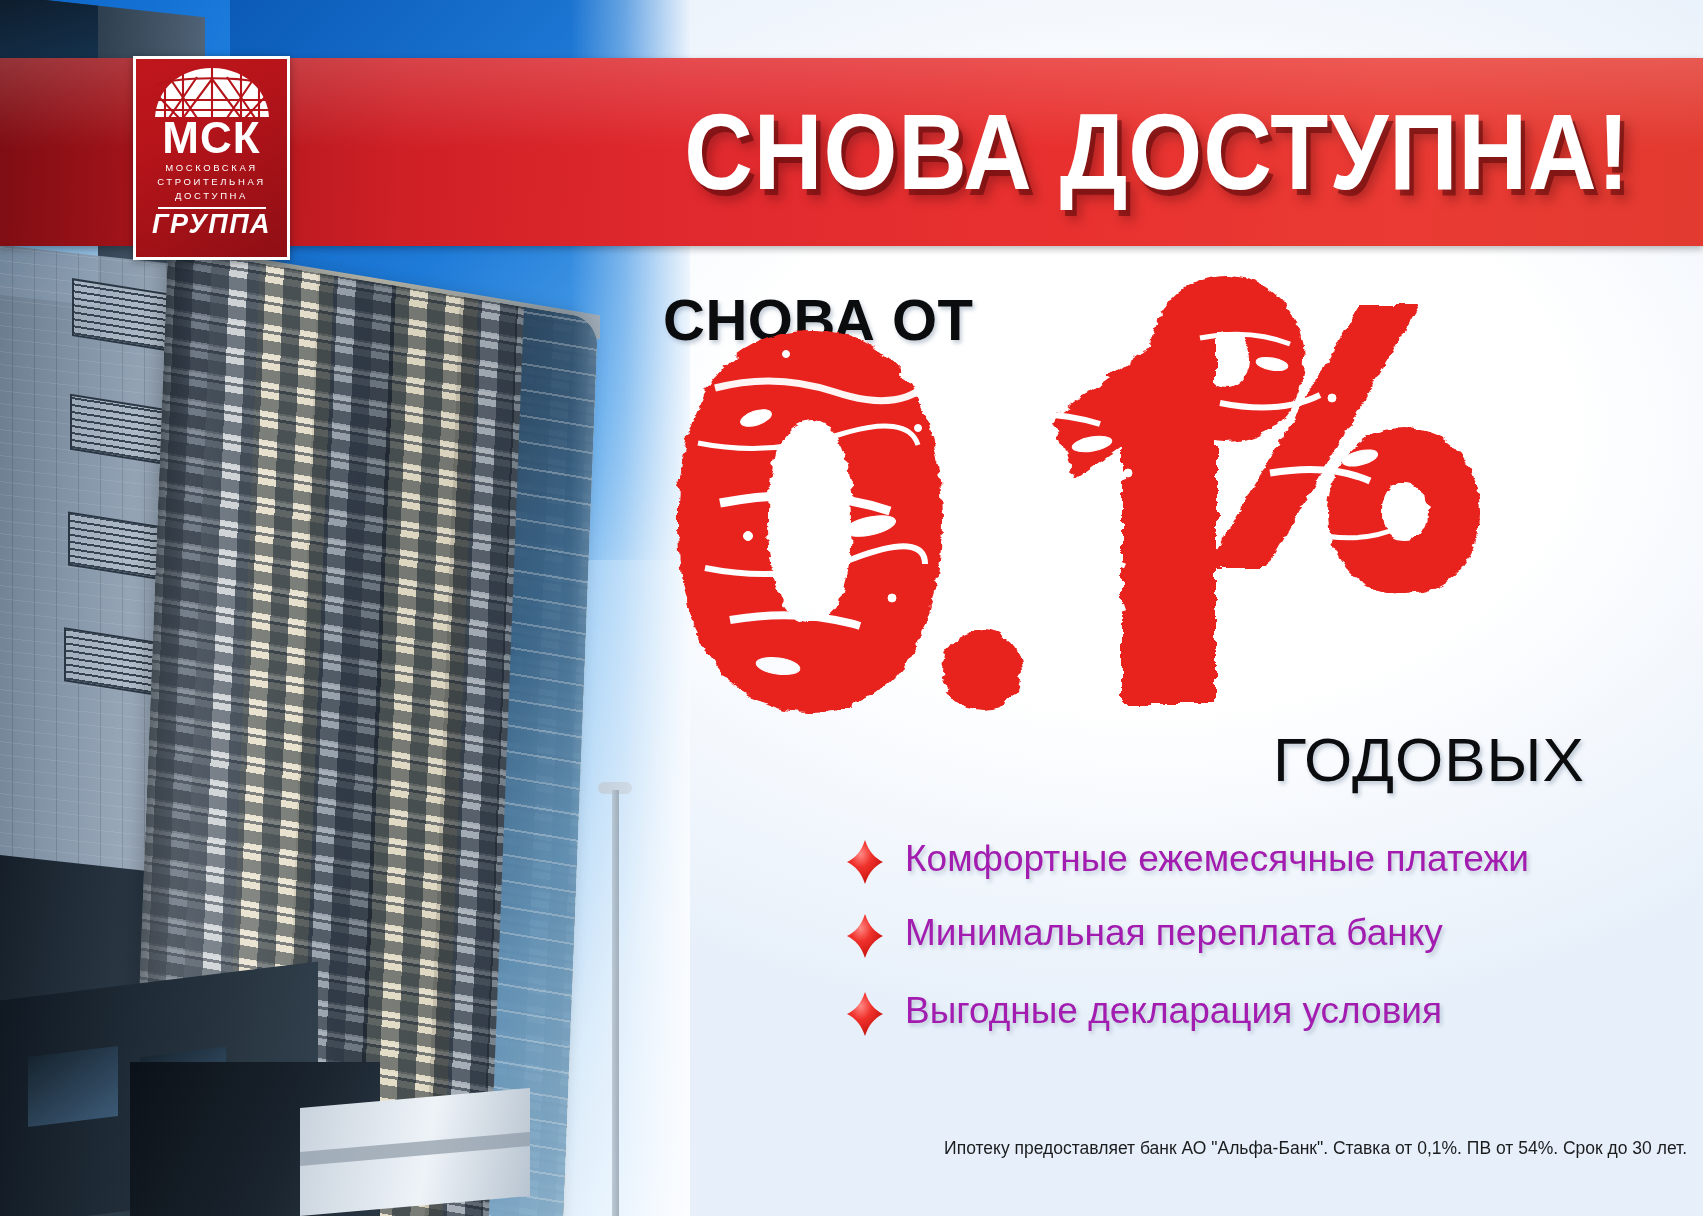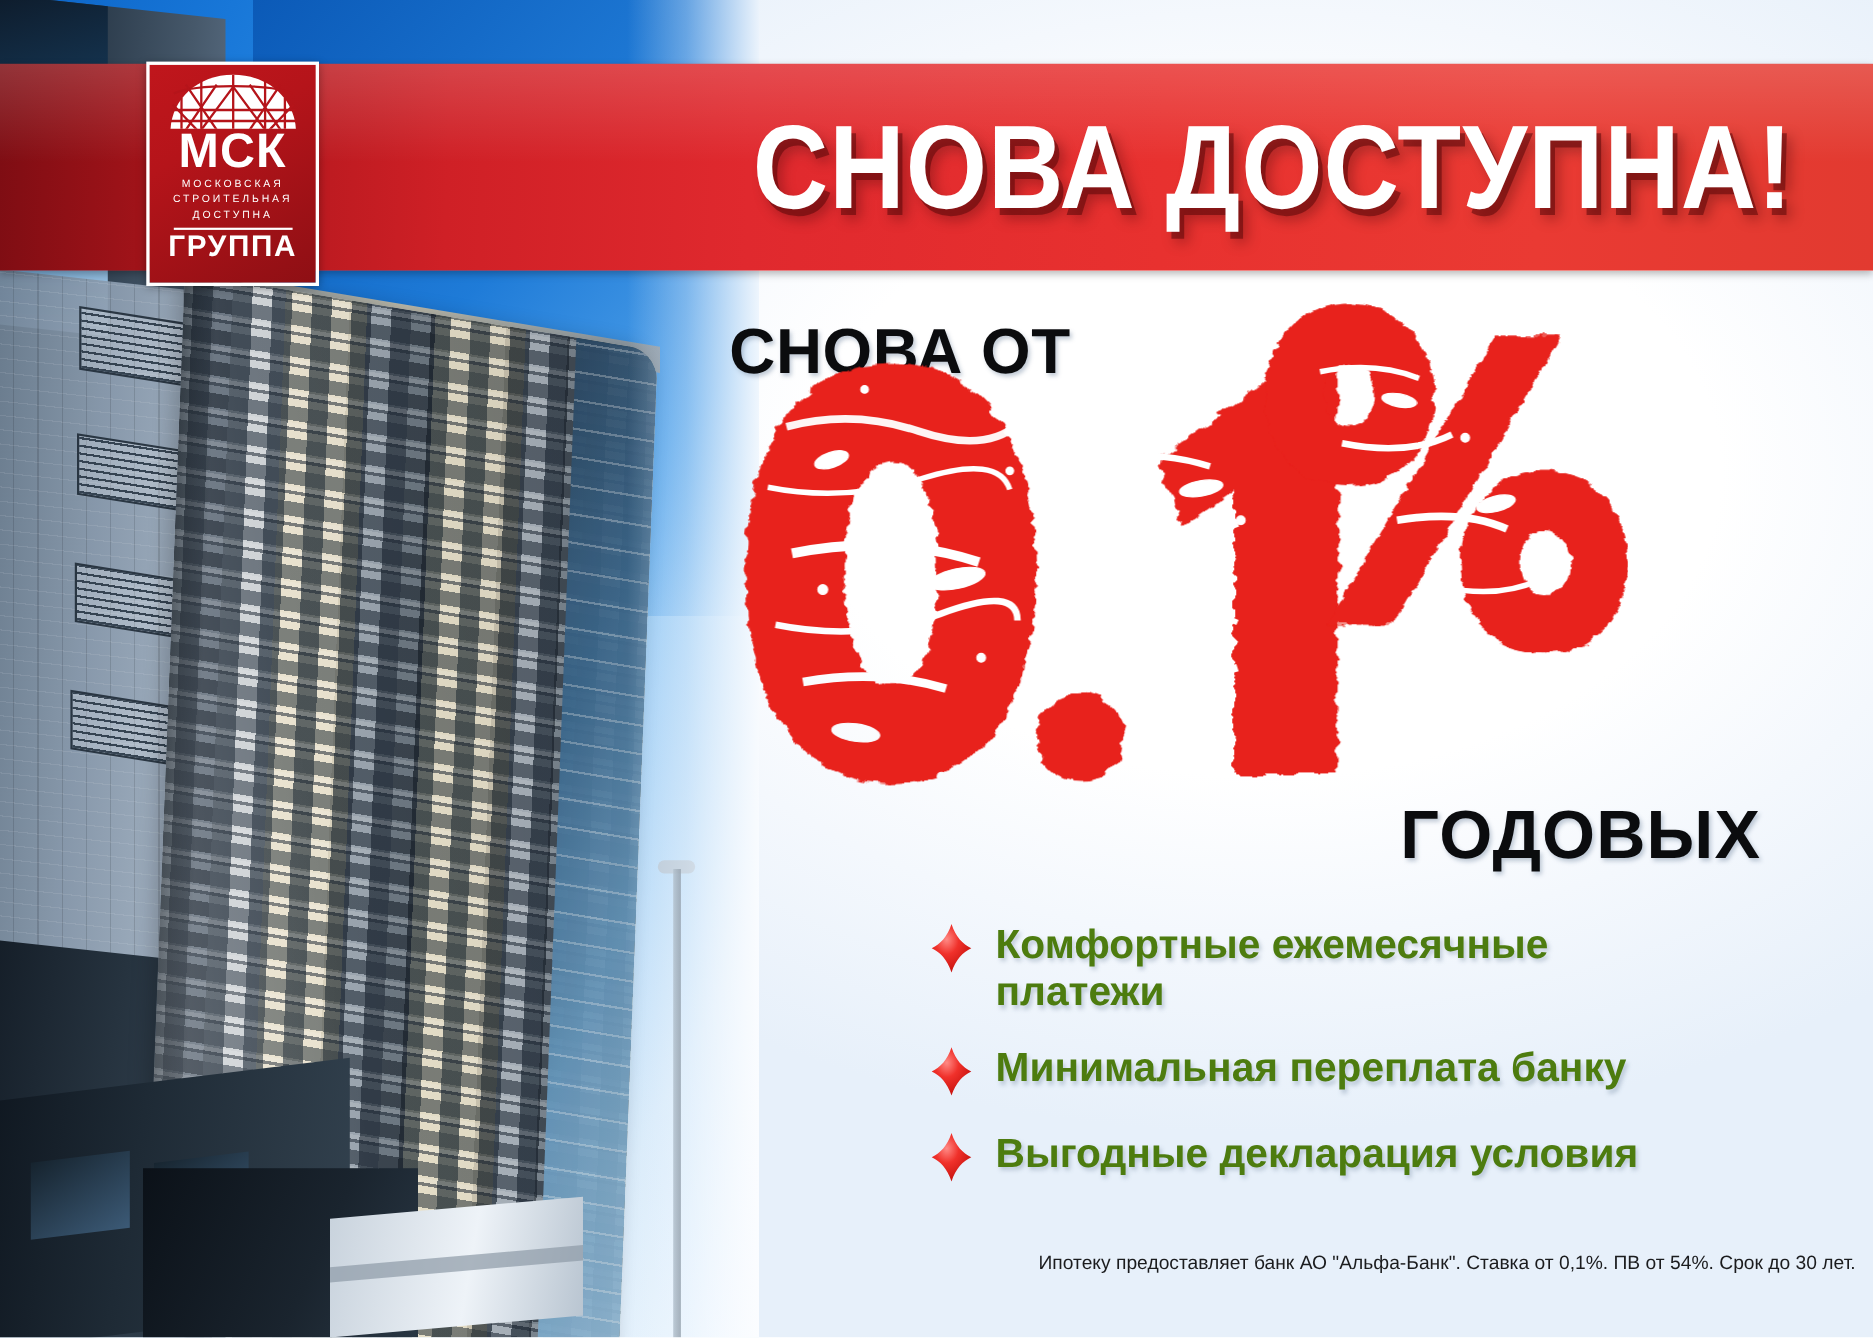--- a/index.html
+++ b/index.html
@@ -147,41 +147,41 @@
     background:linear-gradient(150deg,#c0161c 0%,#b5141a 35%,#8e0f14 100%);
     border:3px solid #ffffff;box-sizing:border-box;
     box-shadow:0 2px 8px rgba(0,0,0,.35);
     display:flex;flex-direction:column;align-items:center;}
   .logo-dome{width:118px;height:50px;margin-top:8px;position:relative;overflow:hidden;}
   .logo-dome svg{display:block;}
   .logo-msk{color:#fff;font-weight:bold;font-size:44px;line-height:.98;letter-spacing:1px;margin-top:-1px;}
   .logo-sub{color:#ffffff;font-size:9.5px;letter-spacing:2.6px;line-height:1.48;text-align:center;
     font-weight:normal;margin-top:2px;}
   .logo-rule{width:108px;height:2px;background:#ffffff;margin:4px 0 2px;}
-  .logo-group{color:#fff;font-weight:bold;font-size:27px;letter-spacing:1.5px;line-height:1;}
+  .logo-group{color:#fff;font-weight:bold;font-size:27px;letter-spacing:1.5px;line-height:1;font-style:italic;}
 
   
   .rate-label{position:absolute;left:663px;top:286px;
     font-weight:bold;font-size:58px;color:#0b0c0e;letter-spacing:.5px;white-space:nowrap;
     text-shadow:2px 3px 4px rgba(120,140,165,.45);}
 
   
   .bignum{position:absolute;left:660px;top:268px;width:820px;height:470px;}
   .bignum svg{display:block;width:820px;height:470px;}
 
   .annual{position:absolute;left:1273px;top:724px;
-    font-weight:bold;font-size:62px;color:#0b0c0e;letter-spacing:1px;white-space:nowrap;
+    font-weight:normal;font-size:62px;color:#0b0c0e;letter-spacing:1px;white-space:nowrap;
     text-shadow:2px 3px 4px rgba(120,140,165,.45);}
 
   
   .bullets{position:absolute;left:845px;top:838px;width:700px;}
   .bullet{display:flex;align-items:flex-start;margin-bottom:26px;}
   .bullet .dia{flex:0 0 auto;width:40px;height:48px;margin-right:20px;}
   .bullet .dia svg{display:block;}
-  .bullet .txt{font-size:37px;line-height:1.16;color:#4d7c0f;font-weight:bold;
+  .bullet .txt{font-size:37px;line-height:1.16;color:#a21caf;font-weight:normal;
     text-shadow:2px 3px 4px rgba(120,140,165,.42);}
   .b2{margin-bottom:30px;}
   .b3{margin-bottom:0;}
 
   
   .fineprint{position:absolute;left:700px;top:1136px;width:990px;text-align:right;
     font-size:17.5px;line-height:1.45;color:#1b1c1e;}
   .fineprint div{white-space:nowrap;}
   .fp2{padding-right:3px;}
 </style>

